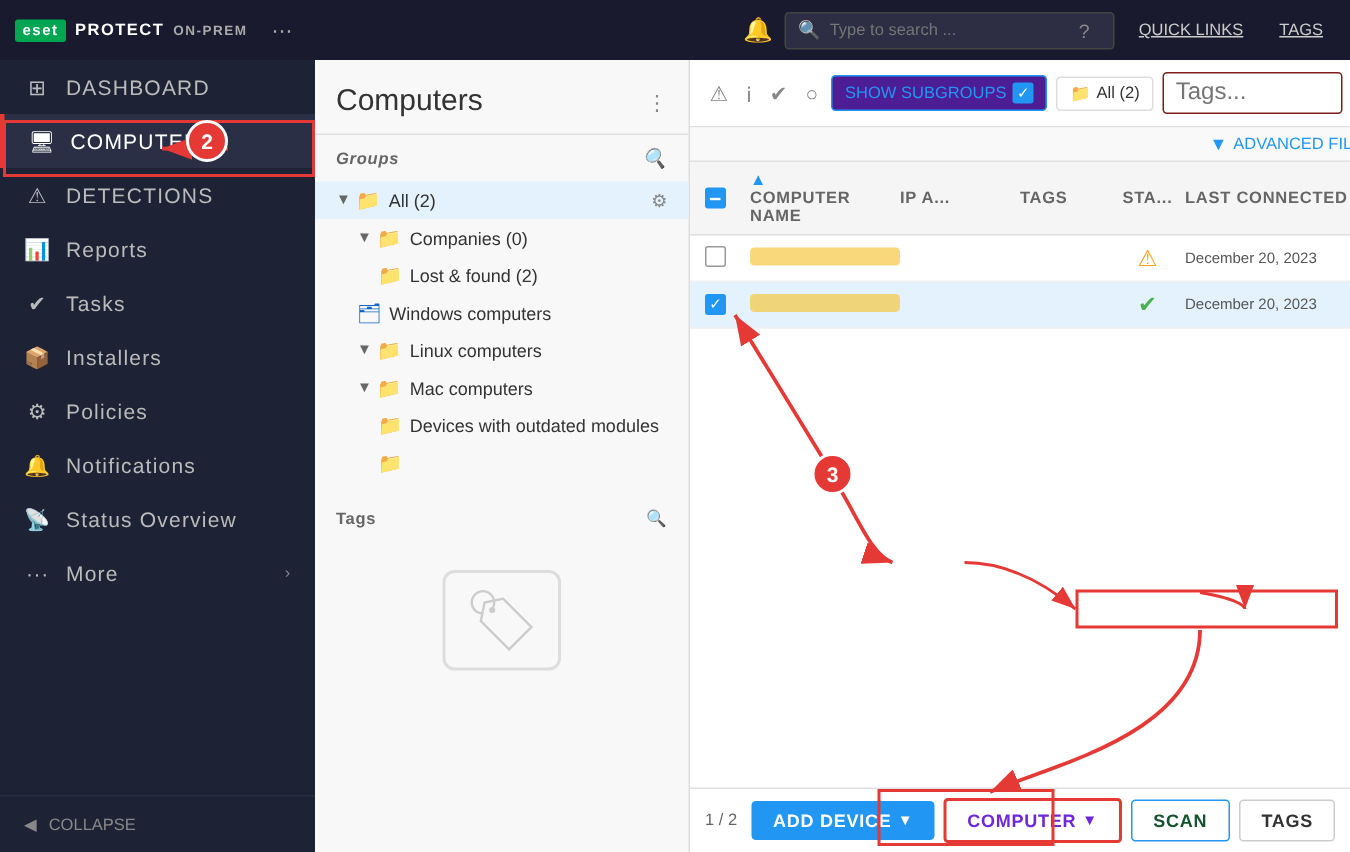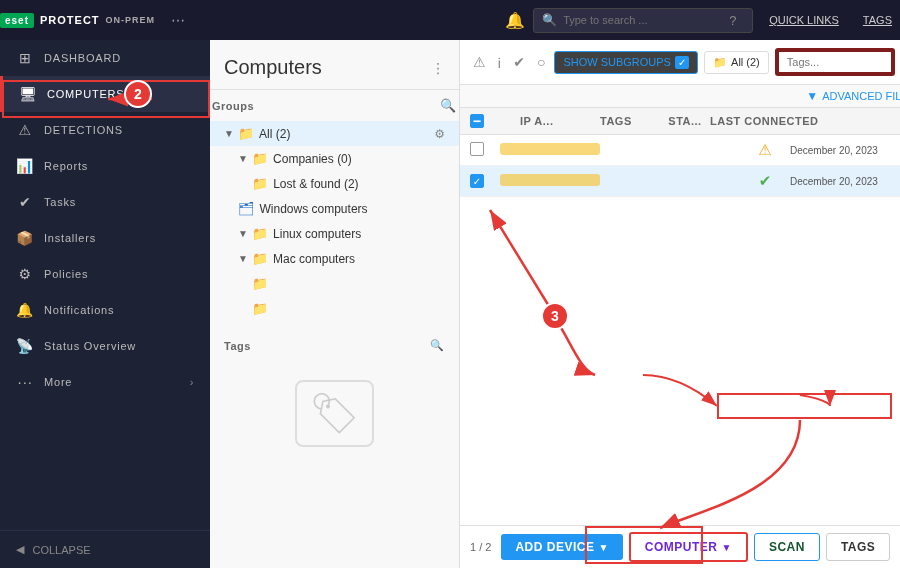--- a/index.html
+++ b/index.html
@@ -4,21 +4,21 @@
   <style>
     * { box-sizing: border-box; margin: 0; padding: 0; font-family: 'Segoe UI', Arial, sans-serif; }
     body { width: 900px; height: 568px; overflow: hidden; background: #f0f0f0; font-size: 12px; }
 
     
     .top-nav {
       height: 40px;
       background: #1a1a2e;
       display: flex;
       align-items: center;
-      padding: 0 0;
+      padding: 0 10px;
       gap: 8px;
     }
     .eset-logo {
       display: flex;
       align-items: center;
       gap: 6px;
       color: white;
       font-size: 11px;
       font-weight: bold;
       letter-spacing: 1px;
@@ -106,21 +106,21 @@
       font-size: 11px;
       letter-spacing: 0.5px;
       color: #bbb;
     }
     .sidebar-item.active {
       background: #2a2f45;
       color: white;
       border-left: 3px solid #e53935;
     }
     .sidebar-item .s-icon { font-size: 14px; width: 18px; text-align: center; }
-    .sidebar-item-label { font-size: 11px; font-weight: 500; letter-spacing: 0.8px; }
+    .sidebar-item-label { font-size: 14px; font-weight: 500; letter-spacing: 0.8px; }
     .sidebar-spacer { flex: 1; }
     .sidebar-collapse {
       display: flex;
       align-items: center;
       gap: 8px;
       padding: 12px 16px;
       color: #888;
       cursor: pointer;
       font-size: 11px;
       border-top: 1px solid #2a2f45;
@@ -146,25 +146,26 @@
       font-size: 20px;
       font-weight: 300;
       color: #333;
     }
     .middle-header-icons { display: flex; gap: 8px; color: #888; cursor: pointer; font-size: 14px; }
 
     .groups-header {
       display: flex;
       align-items: center;
       justify-content: space-between;
-      padding: 8px 2px;
+      padding: 8px 14px;
       font-size: 11px;
       color: #666;
       letter-spacing: 0.5px;
       font-weight: 600;
+      font-style: italic;
     }
     .groups-search { color: #888; font-size: 13px; cursor: pointer; }
 
     .tree-item {
       display: flex;
       align-items: center;
       padding: 5px 14px;
       font-size: 12px;
       color: #333;
       cursor: pointer;
@@ -228,21 +229,21 @@
     .show-subgroups-btn {
       display: flex;
       align-items: center;
       gap: 4px;
       border: 1px solid #2196f3;
       border-radius: 3px;
       padding: 4px 8px;
       color: #2196f3;
       font-size: 11px;
       cursor: pointer;
-      background: #404040;
+      background: #4c1d95;
     }
     .show-subgroups-check {
       background: #2196f3;
       color: white;
       font-size: 10px;
       padding: 1px 3px;
       border-radius: 2px;
     }
     .all-btn {
       display: flex;
@@ -250,24 +251,24 @@
       gap: 4px;
       border: 1px solid #ddd;
       border-radius: 3px;
       padding: 4px 8px;
       font-size: 11px;
       cursor: pointer;
       color: #333;
       background: white;
     }
     .tags-input {
-      border: 4px solid #7f1d1d;
+      border: 1px solid #7f1d1d;
       border-radius: 3px;
       padding: 4px 8px;
-      font-size: 11px;
+      font-size: 16px;
       color: #aaa;
       flex: 1;
       max-width: 120px;
     }
     .advanced-filters {
       display: flex;
       align-items: center;
       justify-content: flex-end;
       padding: 4px 10px;
       border-bottom: 1px solid #e0e0e0;
@@ -520,20 +521,21 @@
       <span class="tree-folder">📁</span>
       <span>Linux computers</span>
     </div>
     <div class="tree-item tree-indent1">
       <span class="tree-arrow">▼</span>
       <span class="tree-folder">📁</span>
       <span>Mac computers</span>
     </div>
     <div class="tree-item tree-indent2">
       <span class="tree-folder">📁</span>
+      <span>Devices with outdated modules</span>
     </div>
     <div class="tree-item tree-indent2">
       <span class="tree-folder">📁</span>
     </div>
 
     <div class="tags-section">
       <div class="tags-header">
         <span>Tags</span>
         <span style="color:#888;cursor:pointer;">🔍</span>
       </div>
@@ -563,20 +565,24 @@
     <div class="advanced-filters">
       <div class="adv-filter-btn">
         <span class="filter-icon">▼</span>
         <span>ADVANCED FILTERS</span>
       </div>
     </div>
 
     <div class="table-header">
       <div class="th-check">
         <div class="checkbox-el minus">−</div>
+      </div>
+      <div class="th-name">
+        <span class="sort-arrow">▲</span>
+        <span>COMPUTER NAME</span>
       </div>
       <div class="th-ip">IP A...</div>
       <div class="th-tags">TAGS</div>
       <div class="th-status">STA...</div>
       <div class="th-last">LAST CONNECTED</div>
     </div>
 
     <div class="table-row">
       <div class="td-check">
         <div class="checkbox-el"></div>

